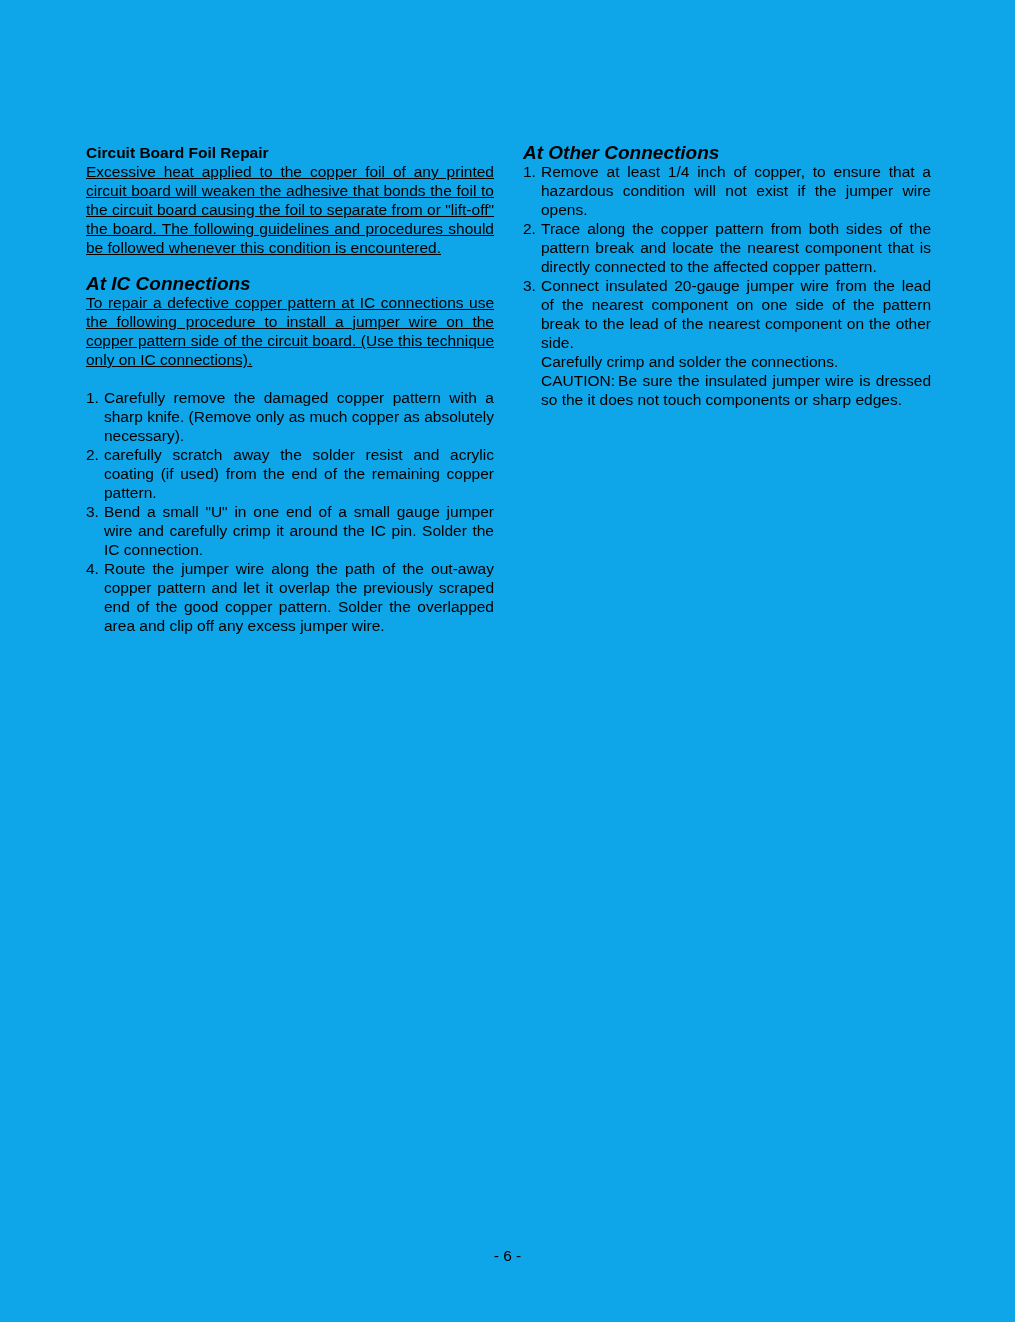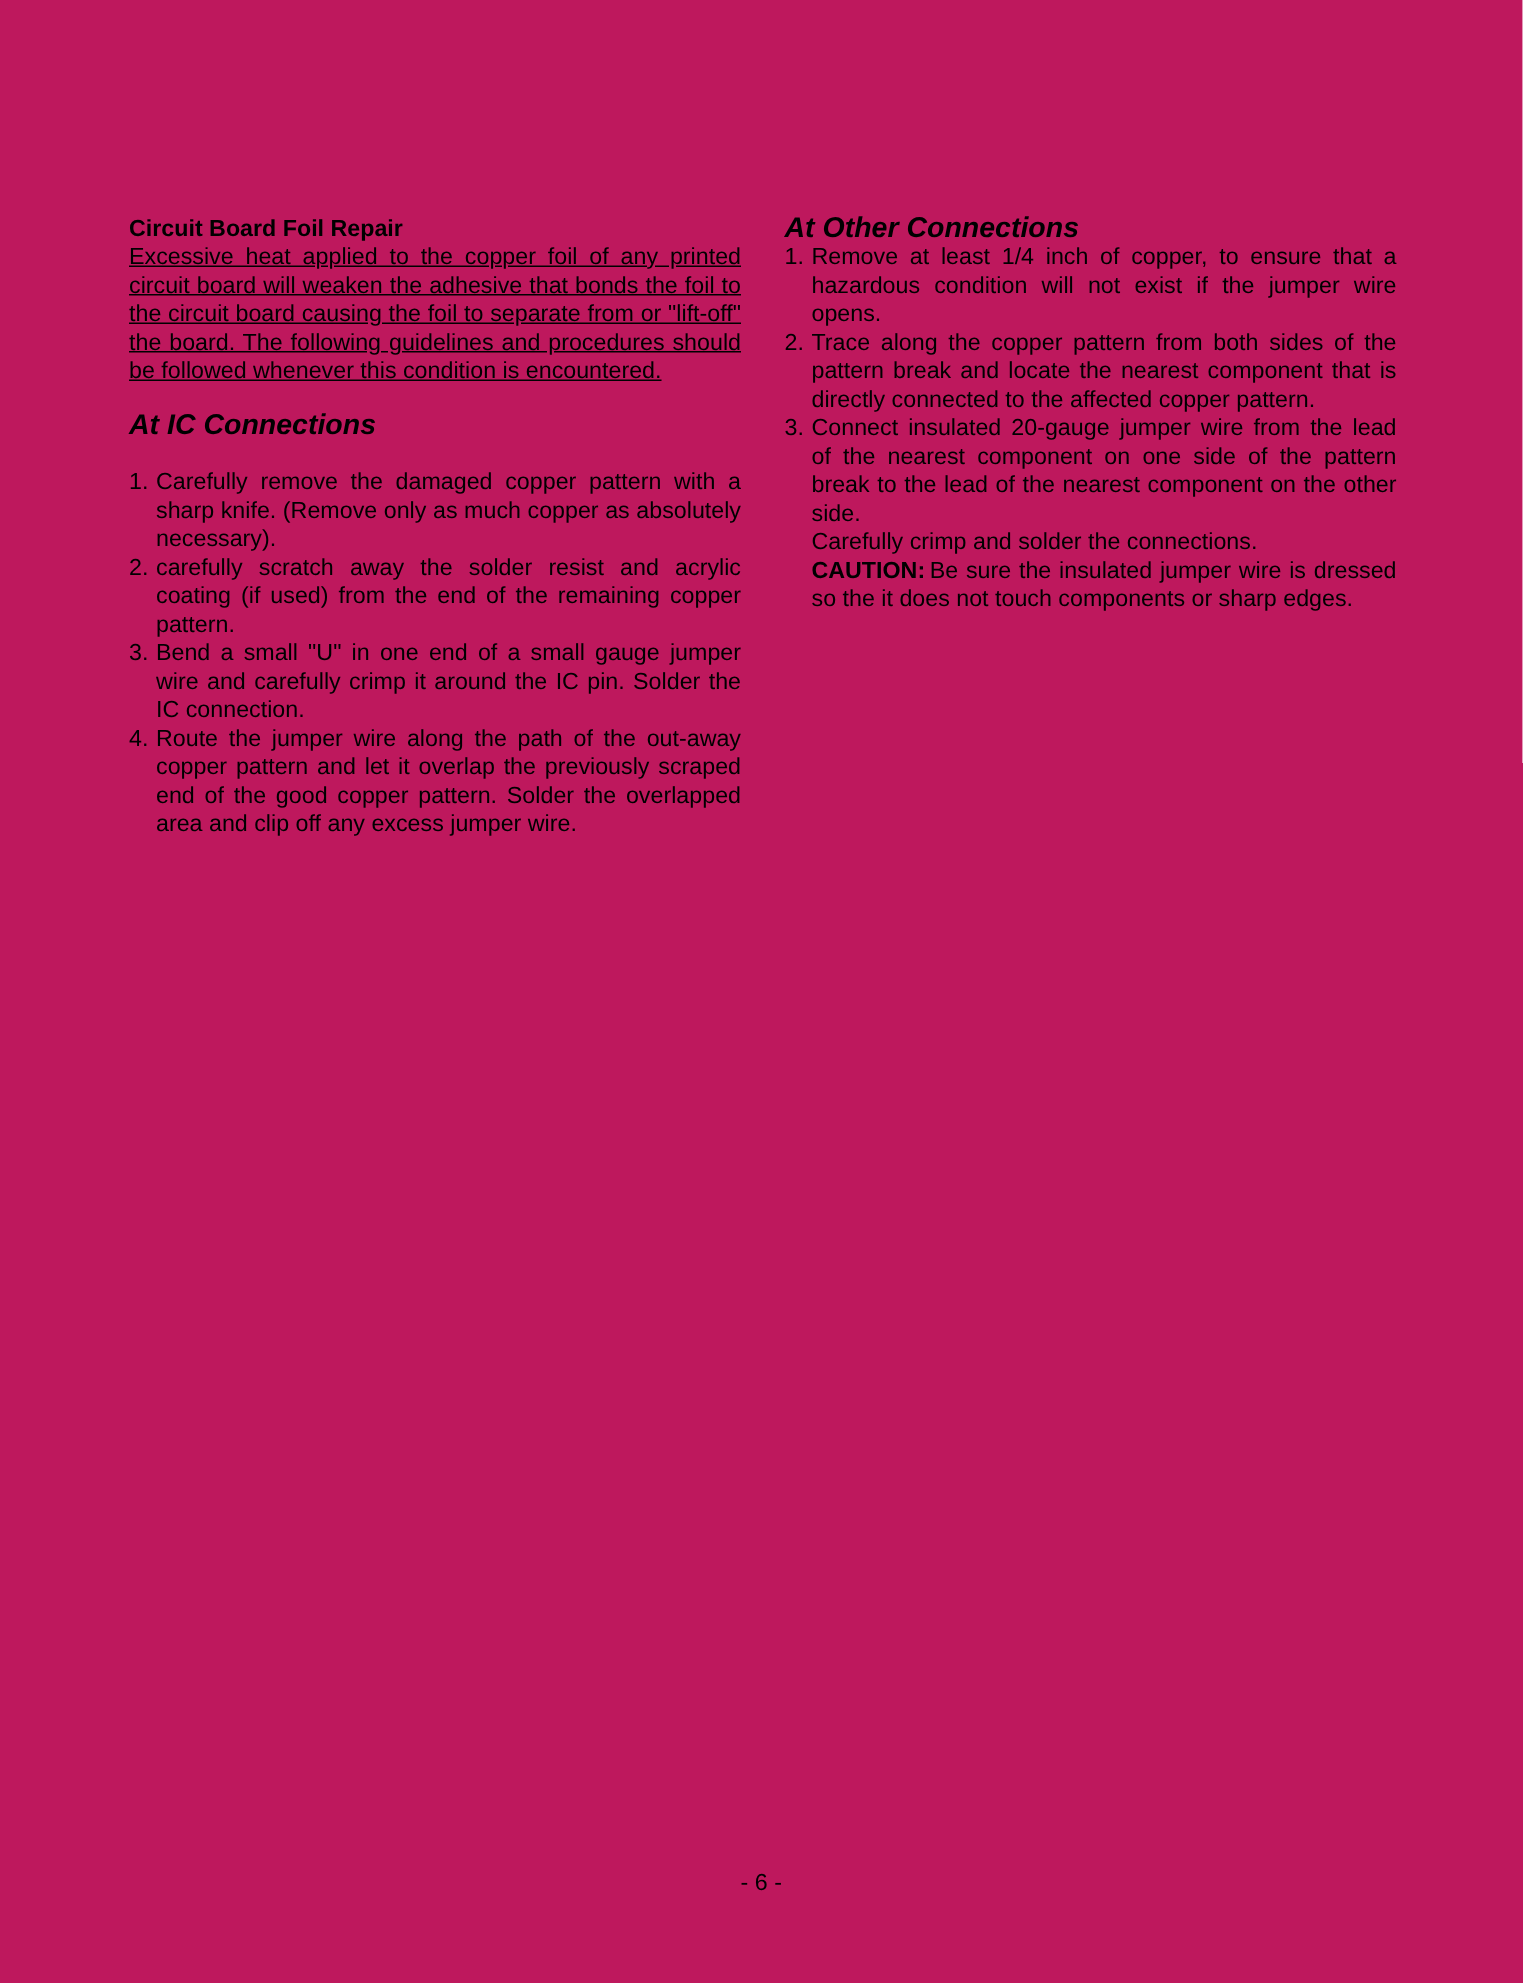--- a/index.html
+++ b/index.html
@@ -4,21 +4,21 @@
 <style>
   html, body {
     margin: 0;
     padding: 0;
     background: #ffffff;
   }
   .page {
     position: relative;
     width: 1015px;
     height: 1322px;
-    background: #be185d;
+    background: #0ea5e9;
     color: #000000;
     font-family: "Liberation Sans", sans-serif;
     font-size: 15.5px;
     line-height: 19px;
     overflow: hidden;
   }
   .columns {
     position: absolute;
     left: 86px;
     top: 143px;
@@ -65,21 +65,21 @@
   .step-num {
     position: absolute;
     left: 0;
     top: 0;
   }
   .step-cont {
     display: block;
     text-align: justify;
   }
   .caution-label {
-    font-weight: bold;
+    font-weight: normal;
     margin-right: 3px;
   }
   .page-number {
     position: absolute;
     top: 1246px;
     left: 0;
     width: 100%;
     text-align: center;
   }
 </style>
@@ -87,20 +87,21 @@
 <body>
 
 <div class="page">
   <div class="columns">
 
     <div class="col">
       <h2 class="heading-bold">Circuit Board Foil Repair</h2>
       <p class="body-par">Excessive heat applied to the copper foil of any printed circuit board will weaken the adhesive that bonds the foil to the circuit board causing the foil to separate from or "lift-off" the board. The following guidelines and procedures should be followed whenever this condition is encountered.</p>
 
       <h3 class="heading-bold-italic sect-gap">At IC Connections</h3>
+      <p class="body-par">To repair a defective copper pattern at IC connections use the following procedure to install a jumper wire on the copper pattern side of the circuit board. (Use this technique only on IC connections).</p>
 
       <ol class="steps blank-line-above">
         <li>
           <span class="step-num">1.</span>
           <span class="step-text">Carefully remove the damaged copper pattern with a sharp knife. (Remove only as much copper as absolutely necessary).</span>
         </li>
         <li>
           <span class="step-num">2.</span>
           <span class="step-text">carefully scratch away the solder resist and acrylic coating (if used) from the end of the remaining copper pattern.</span>
         </li>

